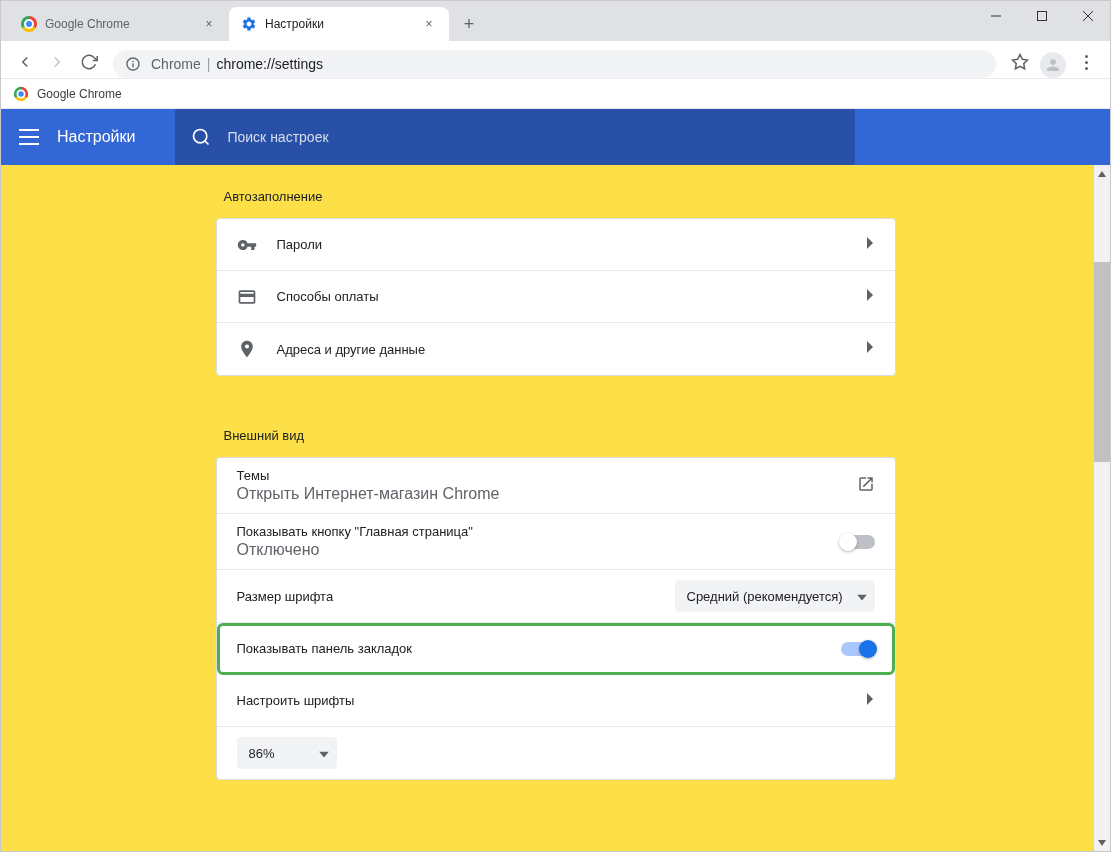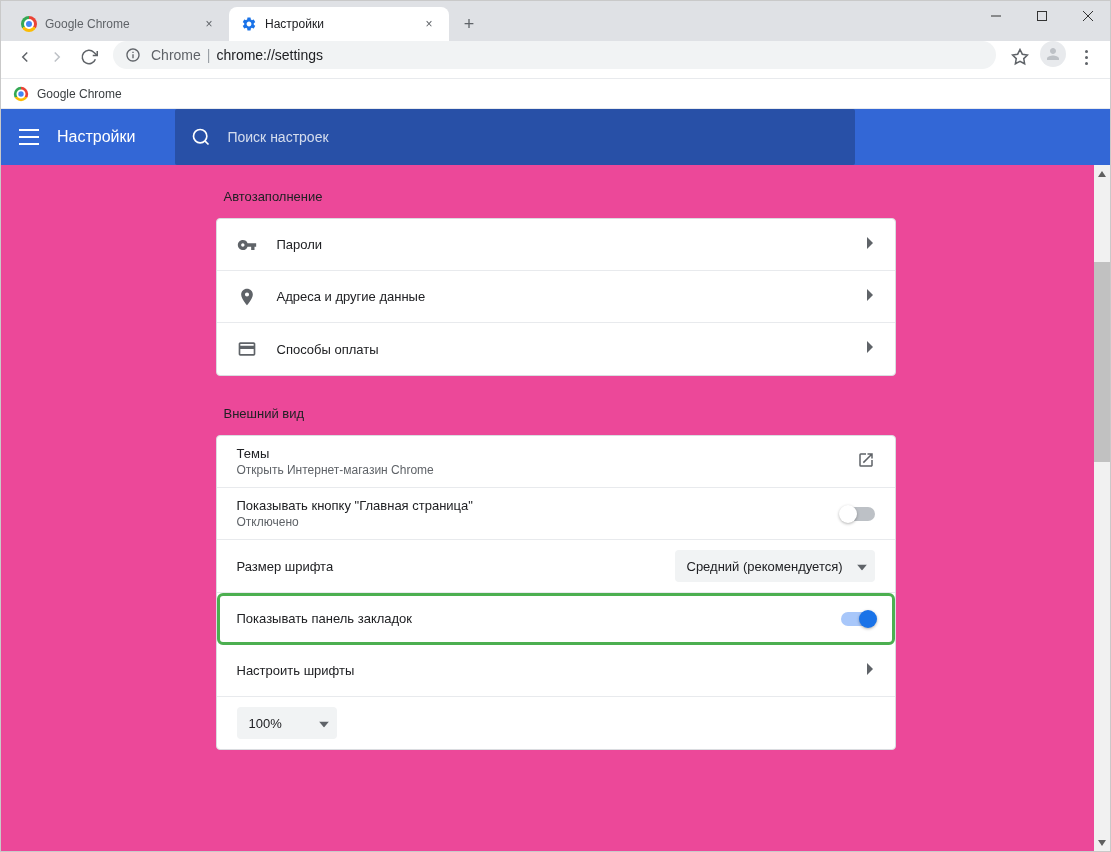--- a/index.html
+++ b/index.html
@@ -22,21 +22,21 @@
 .new-tab { width: 28px; height: 28px; display: flex; align-items: center; justify-content: center; color: #5f6368; cursor: pointer; margin-left: 6px; margin-bottom: 3px; font-size: 18px; }
 
 .chrome-favicon { position: relative; width: 16px; height: 16px; }
 .chrome-favicon::before { content: ''; position: absolute; width: 16px; height: 16px; border-radius: 50%; background: conic-gradient(#ea4335 0deg 120deg, #fbbc05 120deg 240deg, #34a853 240deg 360deg); }
 .chrome-favicon::after { content: ''; position: absolute; width: 6px; height: 6px; background: #4285f4; border: 2px solid #fff; border-radius: 50%; top: 3px; left: 3px; }
 
 .settings-favicon { width: 16px; height: 16px; display: flex; align-items: center; justify-content: center; }
 .settings-favicon svg { width: 16px; height: 16px; fill: #1a73e8; }
 
 
-.toolbar { height: 38px; background: #fff; display: flex; align-items: flex-start; padding: 0 8px; border-bottom: 1px solid #e8eaed; }
+.toolbar { height: 38px; background: #fff; display: flex; align-items: flex-end; padding: 0 8px; border-bottom: 1px solid #e8eaed; }
 .nav-btn { width: 32px; height: 32px; display: flex; align-items: center; justify-content: center; color: #5f6368; border-radius: 50%; cursor: pointer; }
 .nav-btn.disabled { color: #bdc1c6; }
 .nav-btn svg { width: 18px; height: 18px; stroke: currentColor; stroke-width: 2; fill: none; }
 .omnibox { flex: 1; height: 28px; background: #f1f3f4; border-radius: 14px; display: flex; align-items: center; padding: 0 12px; margin: 0 8px; font-size: 14px; color: #5f6368; }
 .omnibox-icon { width: 16px; height: 16px; margin-right: 10px; display: flex; align-items: center; justify-content: center; }
 .omnibox-label { color: #5f6368; }
 .omnibox-sep { margin: 0 6px; color: #9aa0a6; }
 .omnibox-url { color: #202124; }
 .toolbar-icon { width: 32px; height: 32px; display: flex; align-items: center; justify-content: center; color: #5f6368; cursor: pointer; }
 .toolbar-icon svg { width: 18px; height: 18px; }
@@ -55,31 +55,31 @@
 .settings-header { height: 56px; background: #3367d6; display: flex; align-items: center; padding: 0 0 0 0; }
 .menu-btn { width: 56px; height: 56px; display: flex; align-items: center; justify-content: center; cursor: pointer; }
 .menu-btn svg { width: 20px; height: 16px; stroke: #fff; stroke-width: 2; }
 .settings-title { color: #fff; font-size: 16px; margin-right: 40px; }
 .search-container { flex: 1; max-width: 680px; height: 56px; background: #2850a7; border-radius: 2px; display: flex; align-items: center; padding: 0 16px; margin-right: 16px; }
 .search-container svg { width: 20px; height: 20px; stroke: #fff; stroke-width: 2; fill: none; margin-right: 16px; }
 .search-input { flex: 1; background: transparent; border: none; outline: none; color: #fff; font-size: 14px; }
 .search-input::placeholder { color: rgba(255,255,255,0.8); }
 
 
-.settings-body { height: calc(100% - 56px); background: #ec4899; overflow-y: auto; position: relative; }
+.settings-body { height: calc(100% - 56px); background: #fde047; overflow-y: auto; position: relative; }
 .settings-inner { max-width: 680px; margin: 0 auto; padding: 24px 0 40px; }
 .section-title { font-size: 13px; color: #202124; font-weight: 500; margin: 0 0 14px 8px; }
-.card { background: #fff; border: 1px solid #dadce0; border-radius: 4px; margin-bottom: 30px; }
+.card { background: #fff; border: 1px solid #dadce0; border-radius: 4px; margin-bottom: 52px; }
 .card-row { min-height: 52px; padding: 10px 20px; display: flex; align-items: center; border-bottom: 1px solid #e8eaed; cursor: pointer; position: relative; }
 .card-row:last-child { border-bottom: none; }
 .row-icon { width: 20px; height: 20px; margin-right: 20px; display: flex; align-items: center; justify-content: center; color: #5f6368; }
 .row-icon svg { width: 20px; height: 20px; fill: #5f6368; }
 .row-text { flex: 1; }
 .row-label { font-size: 13px; color: #202124; }
-.row-sublabel { font-size: 12px; color: #5f6368; margin-top: 2px; }
+.row-sublabel { font-size: 16px; color: #5f6368; margin-top: 2px; }
 .row-arrow { color: #5f6368; font-size: 16px; }
 .row-arrow svg { width: 10px; height: 14px; fill: #5f6368; }
 .external-icon svg { width: 18px; height: 18px; fill: #5f6368; }
 
 .toggle { width: 34px; height: 14px; background: #bdc1c6; border-radius: 7px; position: relative; cursor: pointer; }
 .toggle::after { content: ''; position: absolute; width: 18px; height: 18px; background: #fff; border-radius: 50%; top: -2px; left: -2px; box-shadow: 0 1px 3px rgba(0,0,0,0.3); }
 .toggle.on { background: #a8c7fa; }
 .toggle.on::after { background: #1a73e8; left: auto; right: -2px; }
 
 .highlighted { outline: 3px solid #4caf50; outline-offset: -3px; border-radius: 6px; }
@@ -226,38 +226,38 @@
             <div class="row-text">
                 <div class="row-label">Пароли</div>
               </div>
             <div class="row-arrow"><svg viewBox="0 0 8 14">
                   <path d="M1 1l6 6-6 6"></path>
                 </svg></div>
           </div>
           <div class="card-row">
             <div class="row-icon">
                 <svg viewBox="0 0 24 24">
+                  <path d="M20 4H4c-1.11 0-1.99.89-1.99 2L2 18c0 1.11.89 2 2 2h16c1.11 0 2-.89 2-2V6c0-1.11-.89-2-2-2zm0 14H4v-6h16v6zm0-10H4V6h16v2z"></path>
+                </svg>
+              </div>
+            <div class="row-text">
+                <div class="row-label">Способы оплаты</div>
+              </div>
+            <div class="row-arrow"><svg viewBox="0 0 8 14">
+                  <path d="M1 1l6 6-6 6"></path>
+                </svg></div>
+          </div>
+          <div class="card-row">
+            <div class="row-icon">
+                <svg viewBox="0 0 24 24">
                   <path d="M12 2C8.13 2 5 5.13 5 9c0 5.25 7 13 7 13s7-7.75 7-13c0-3.87-3.13-7-7-7zm0 9.5a2.5 2.5 0 0 1 0-5 2.5 2.5 0 0 1 0 5z"></path>
                 </svg>
               </div>
             <div class="row-text">
                 <div class="row-label">Адреса и другие данные</div>
-              </div>
-            <div class="row-arrow"><svg viewBox="0 0 8 14">
-                  <path d="M1 1l6 6-6 6"></path>
-                </svg></div>
-          </div>
-          <div class="card-row">
-            <div class="row-icon">
-                <svg viewBox="0 0 24 24">
-                  <path d="M20 4H4c-1.11 0-1.99.89-1.99 2L2 18c0 1.11.89 2 2 2h16c1.11 0 2-.89 2-2V6c0-1.11-.89-2-2-2zm0 14H4v-6h16v6zm0-10H4V6h16v2z"></path>
-                </svg>
-              </div>
-            <div class="row-text">
-                <div class="row-label">Способы оплаты</div>
               </div>
             <div class="row-arrow"><svg viewBox="0 0 8 14">
                   <path d="M1 1l6 6-6 6"></path>
                 </svg></div>
           </div>
         </div>
 
         <div class="section-title">Внешний вид</div>
         <div class="card">
           <div class="card-row">
@@ -296,21 +296,21 @@
           <div class="card-row">
             <div class="row-text">
                 <div class="row-label">Настроить шрифты</div>
               </div>
             <div class="row-arrow"><svg viewBox="0 0 8 14">
                   <path d="M1 1l6 6-6 6"></path>
                 </svg></div>
           </div>
           <div class="card-row">
             <div class="dropdown">
-              <span>100%</span>
+              <span>86%</span>
               <span class="dropdown-arrow"><svg viewBox="0 0 10 6">
                     <path d="M0 0l5 6 5-6z"></path>
                   </svg></span>
             </div>
           </div>
         </div>
       </div>
 
       <div class="custom-scrollbar">
         <div class="scroll-up">

